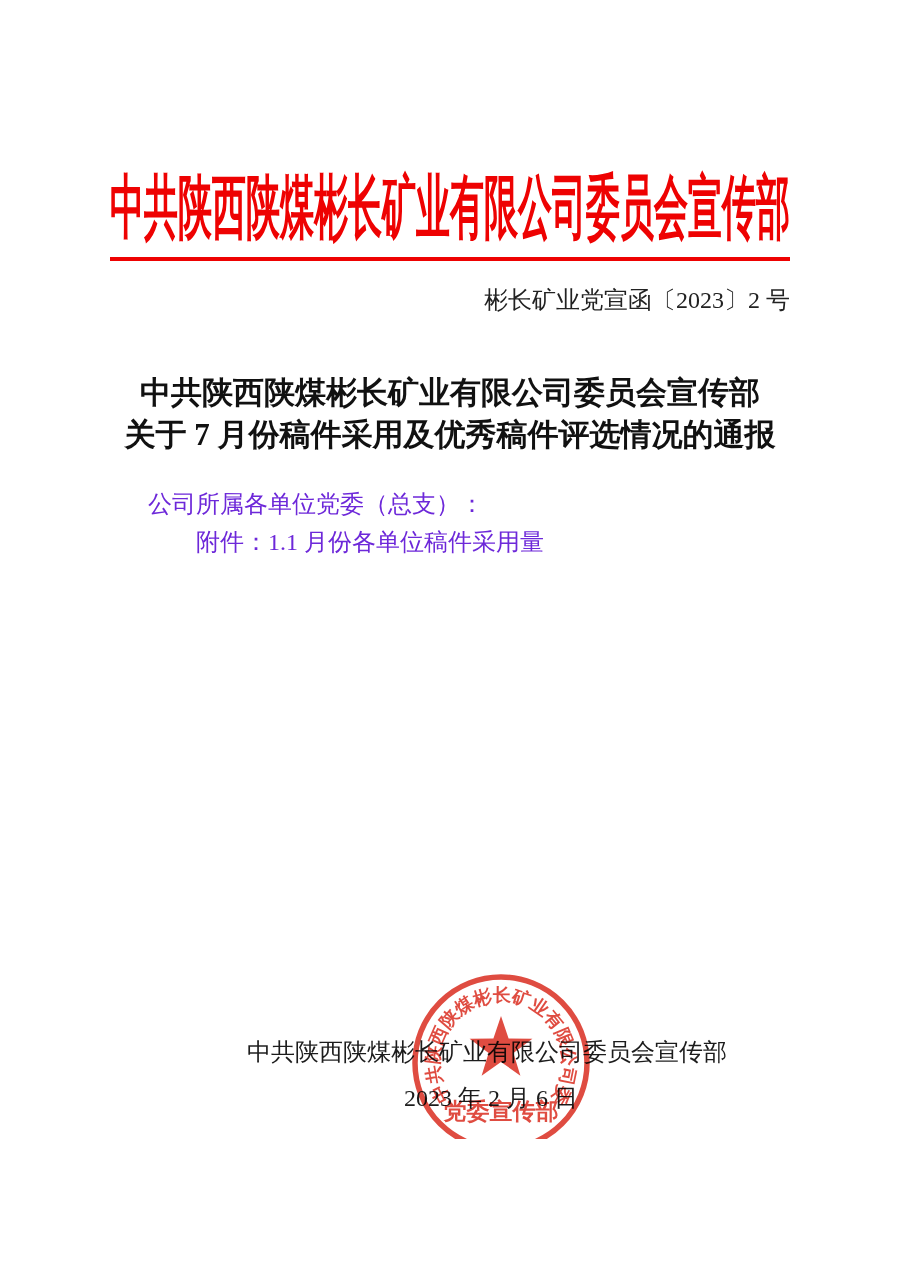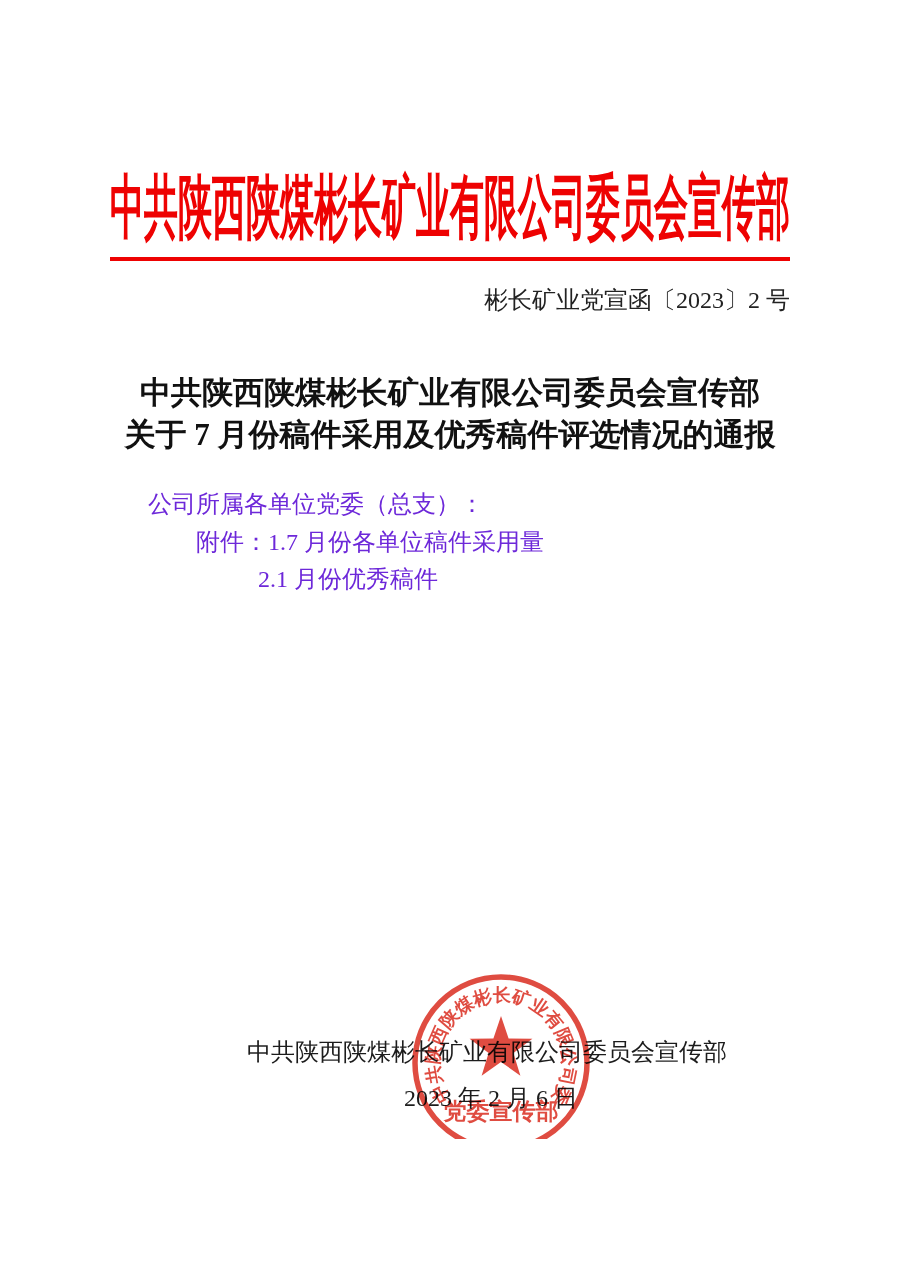--- a/index.html
+++ b/index.html
@@ -128,22 +128,21 @@
 
   <div class="doc-number">彬长矿业党宣函〔2023〕2 号</div>
 
   <div class="doc-title">
     <div>中共陕西陕煤彬长矿业有限公司委员会宣传部</div>
     <div>关于 7 月份稿件采用及优秀稿件评选情况的通报</div>
   </div>
 
   <div class="body-text">
     <div class="salutation">公司所属各单位党委（总支）：</div>
-    <div class="attach-1">附件：1.7 月份各单位稿件采用量</div>
-    <div class="attach-2">2.1 月份优秀稿件</div>
+    <div class="attach-1">附件：1.1 月份各单位稿件采用量</div>
   </div>
 
   <div class="signature-block">
     <div class="signature-org">中共陕西陕煤彬长矿业有限公司委员会宣传部</div>
     <div class="signature-date">2023 年 2 月 6 日</div>
   </div>
 
   <svg class="seal" viewBox="-90 -90 180 180" xmlns="http://www.w3.org/2000/svg">
     <circle r="86" fill="none" stroke-width="5.5" stroke="#dd3c30"></circle>
     <path id="sealArc" d="M -50.8 35.6 A 62 62 0 1 1 50.8 35.6" fill="none"></path>

